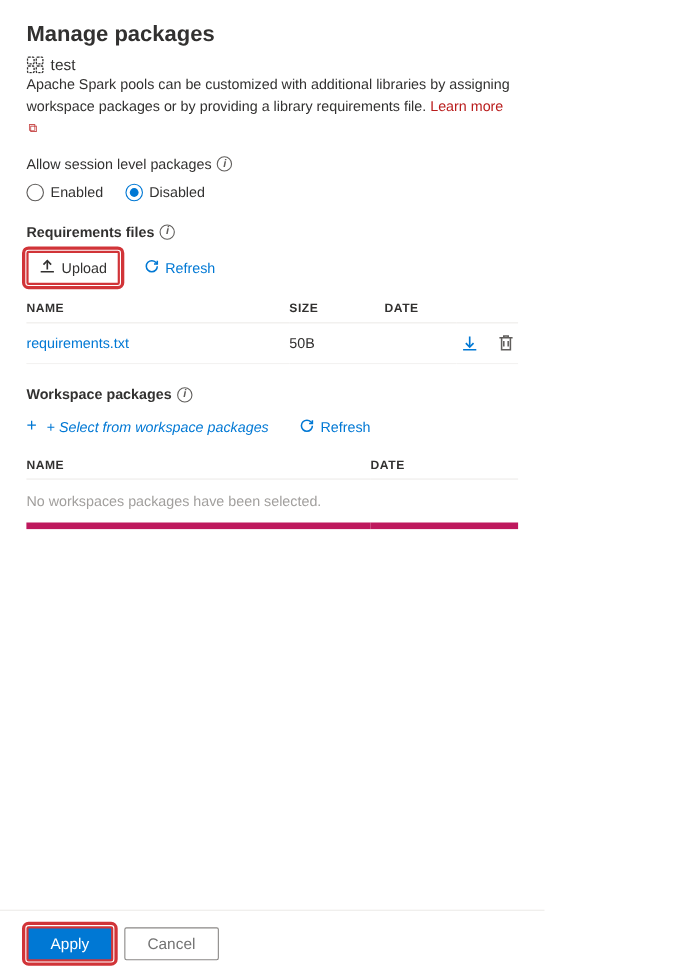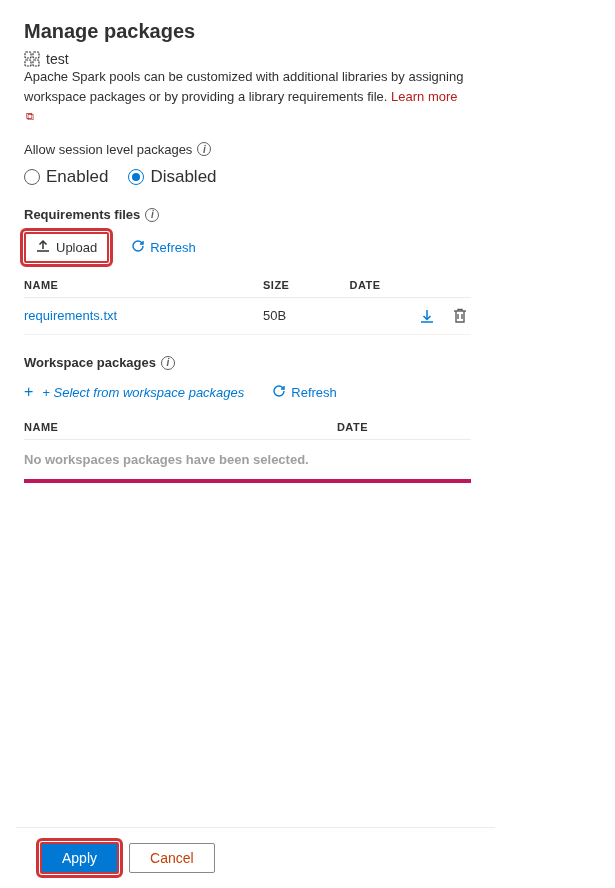--- a/index.html
+++ b/index.html
@@ -117,21 +117,21 @@
     }
 
     .radio-inner {
       width: 8px;
       height: 8px;
       border-radius: 50%;
       background: #0078d4;
     }
 
     .radio-label {
-      font-size: 17px;
+      font-size: 13px;
       color: #323130;
     }
 
     .section-title {
       font-size: 13px;
       font-weight: 600;
       color: #323130;
       margin-bottom: 10px;
       display: flex;
       align-items: flex-end;
@@ -256,28 +256,27 @@
       padding: 6px 0;
       border-bottom: 1px solid #edebe9;
       text-transform: uppercase;
       letter-spacing: 0.5px;
     }
 
     .empty-message {
       font-size: 13px;
       color: #a19f9d;
       padding: 12px 0;
-      border-bottom: 4px solid #be185d;
-      font-weight: bold;
+      border-bottom: 6px solid #be185d;
     }
 
     .footer {
       position: absolute;
       bottom: 0;
-      left: 16px;
+      left: 0;
       right: 0;
       border-top: 1px solid #edebe9;
       padding: 14px 24px;
       display: flex;
       align-items: center;
       gap: 10px;
       background: #fff;
     }
 
     .apply-btn {
@@ -289,21 +288,21 @@
       outline-offset: 1px;
       font-size: 14px;
       cursor: pointer;
       border-radius: 2px;
       font-weight: 400;
     }
 
     .cancel-btn {
       padding: 6px 20px;
       background: #fff;
-      color: #c2410c;
+      color: #737373;
       border: 1px solid #8a8886;
       font-size: 14px;
       cursor: pointer;
       border-radius: 2px;
     }
 
     .col-name { width: 55%; }
     .col-size { width: 20%; }
     .col-date { width: 15%; }
     .col-actions { width: 10%; text-align: right; }

